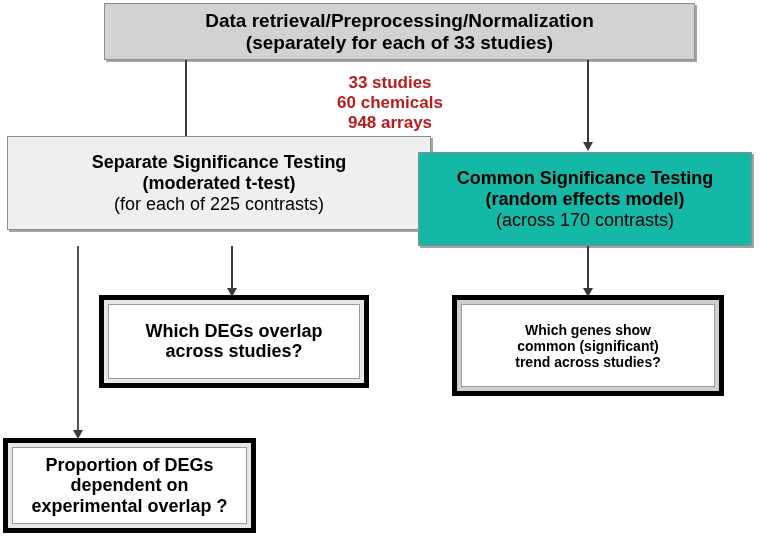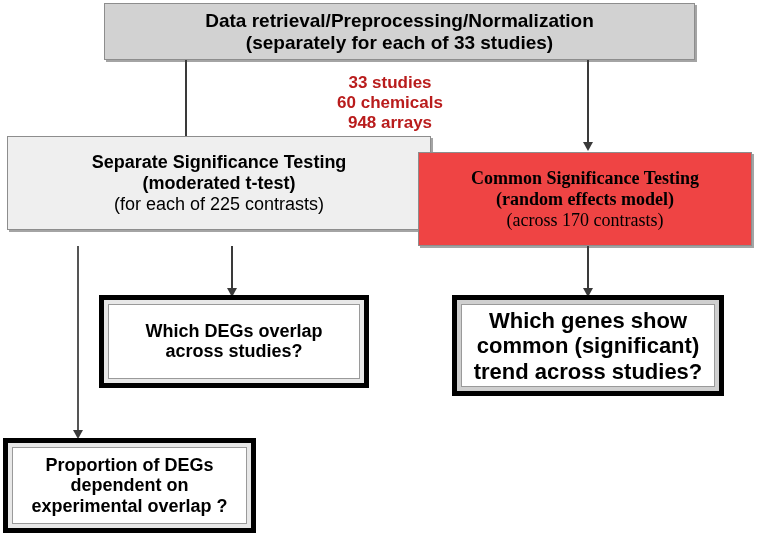--- a/index.html
+++ b/index.html
@@ -34,21 +34,21 @@
 
   
   .proc-box {
     position: absolute;
     border: 1px solid #8d8d8d;
     box-sizing: border-box;
     box-shadow: 2px 2px 0 rgba(90,90,90,0.55);
   }
   .fill-light { background: #d2d2d2; }
   .fill-pale  { background: #efefef; }
-  .fill-dark  { background: #ef4444; font-family: Liberation Serif, serif; }
+  .fill-dark  { background: #14b8a6; }
 
   
   .q-box {
     position: absolute;
     box-sizing: border-box;
     border: 5px solid #000000;
     background: #cfcfcf;
   }
   .q-box.pale-gap { background: #e8e8e8; }
   .q-inner {
@@ -136,21 +136,21 @@
     <div class="q-inner">
       <div class="box-text" style="font-size:18px;">
         <div class="line-bold">Which DEGs overlap</div>
         <div class="line-bold">across studies?</div>
       </div>
     </div>
   </div>
 
   <div class="q-box" style="left:452px; top:295px; width:272px; height:101px;">
     <div class="q-inner">
-      <div class="box-text" style="font-size:22px;">
+      <div class="box-text" style="font-size:14px;">
         <div class="line-bold">Which genes show</div>
         <div class="line-bold">common (significant)</div>
         <div class="line-bold">trend across studies?</div>
       </div>
     </div>
   </div>
 
   <div class="q-box pale-gap" style="left:3px; top:438px; width:253px; height:95px;">
     <div class="q-inner">
       <div class="box-text" style="font-size:18px;">

